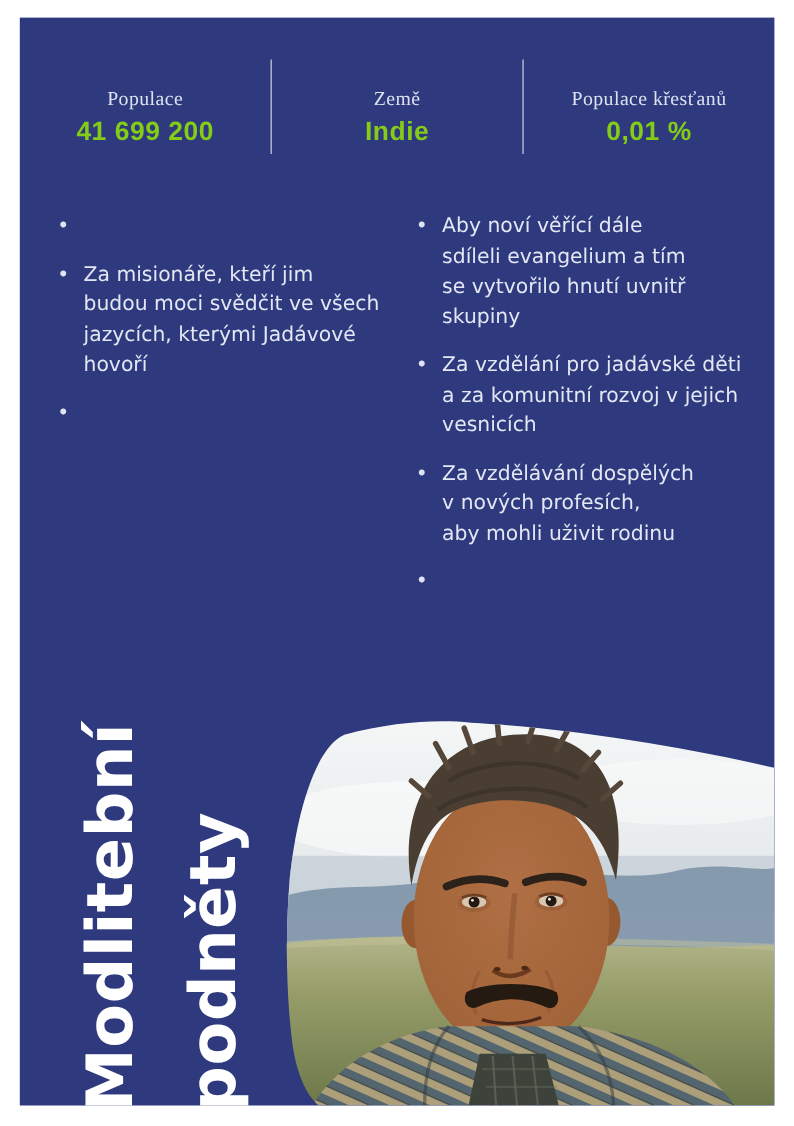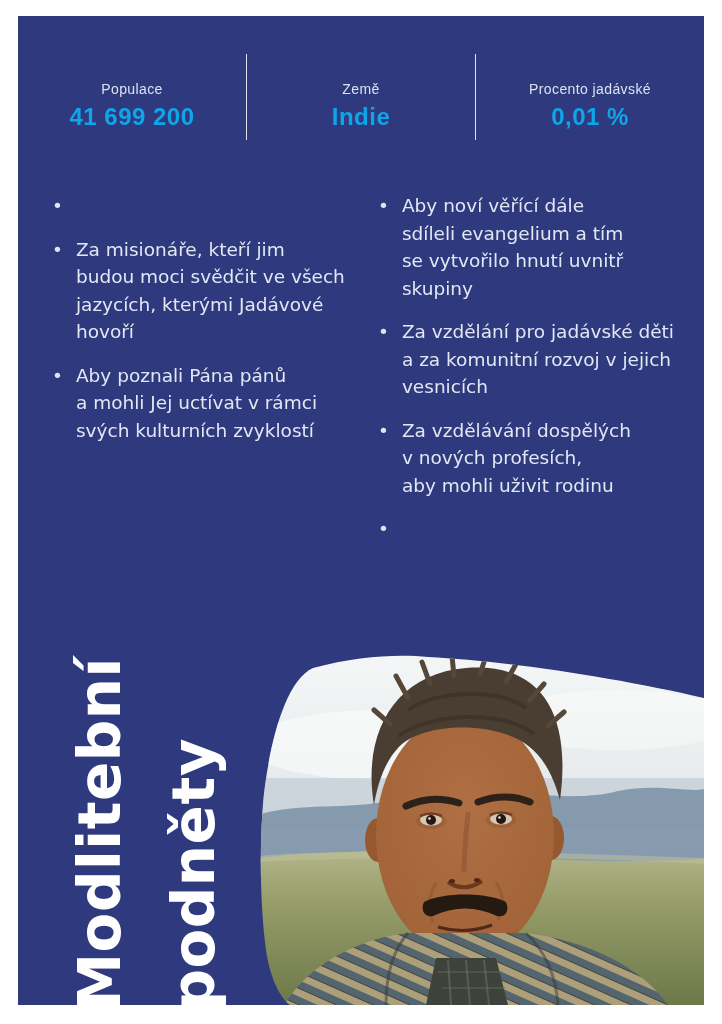--- a/index.html
+++ b/index.html
@@ -15,26 +15,26 @@
   
   .stats{
     display:flex;justify-content:center;align-items:stretch;
     margin-top:38px;height:86px;
   }
   .stat{
     flex:1;display:flex;flex-direction:column;align-items:center;justify-content:center;
   }
   .stat + .stat{border-left:1.5px solid rgba(255,255,255,0.85);}
   .stat-label{
-    font-family:Liberation Sans, sans-serif;
-    font-size:14px;color:#dde1f0;letter-spacing:0.4px;margin-top:18px;
+    font-family:Liberation Serif, serif;
+    font-size:18px;color:#dde1f0;letter-spacing:0.4px;margin-top:18px;
   }
   .stat-value{
     font-family:"Liberation Sans",sans-serif;
-    font-size:24px;font-weight:700;color:#0ea5e9;margin-top:6px;letter-spacing:0.5px;
+    font-size:24px;font-weight:700;color:#84cc16;margin-top:6px;letter-spacing:0.5px;
   }
   
   .columns{
     position:absolute;top:176px;left:34px;right:18px;
     display:grid;grid-template-columns:1fr 1fr;column-gap:18px;
   }
   ul.prayer{list-style:none;margin:0;padding:0;}
   li.point{
     display:flex;gap:13px;margin-bottom:16px;
     color:#e3e7f4;font-size:18.5px;line-height:27.5px;
@@ -60,42 +60,39 @@
   <div class="stats">
     <div class="stat">
       <div class="stat-label">Populace</div>
       <div class="stat-value">41 699 200</div>
     </div>
     <div class="stat">
       <div class="stat-label">Země</div>
       <div class="stat-value">Indie</div>
     </div>
     <div class="stat">
-      <div class="stat-label">Procento jadávské</div>
+      <div class="stat-label">Populace křesťanů</div>
       <div class="stat-value">0,01 %</div>
     </div>
   </div>
 
   <div class="columns">
     <ul class="prayer">
       <li class="point">
         <span class="dot">•</span>
       </li>
       <li class="point">
         <span class="dot">•</span>
         <span class="point-text">Za misionáře, kteří jim
 budou moci svědčit ve všech
 jazycích, kterými Jadávové
 hovoří</span>
       </li>
       <li class="point">
         <span class="dot">•</span>
-        <span class="point-text">Aby poznali Pána pánů
-a mohli Jej uctívat v rámci
-svých kulturních zvyklostí</span>
       </li>
     </ul>
     <ul class="prayer">
       <li class="point">
         <span class="dot">•</span>
         <span class="point-text">Aby noví věřící dále
 sdíleli evangelium a tím
 se vytvořilo hnutí uvnitř
 skupiny</span>
       </li>

